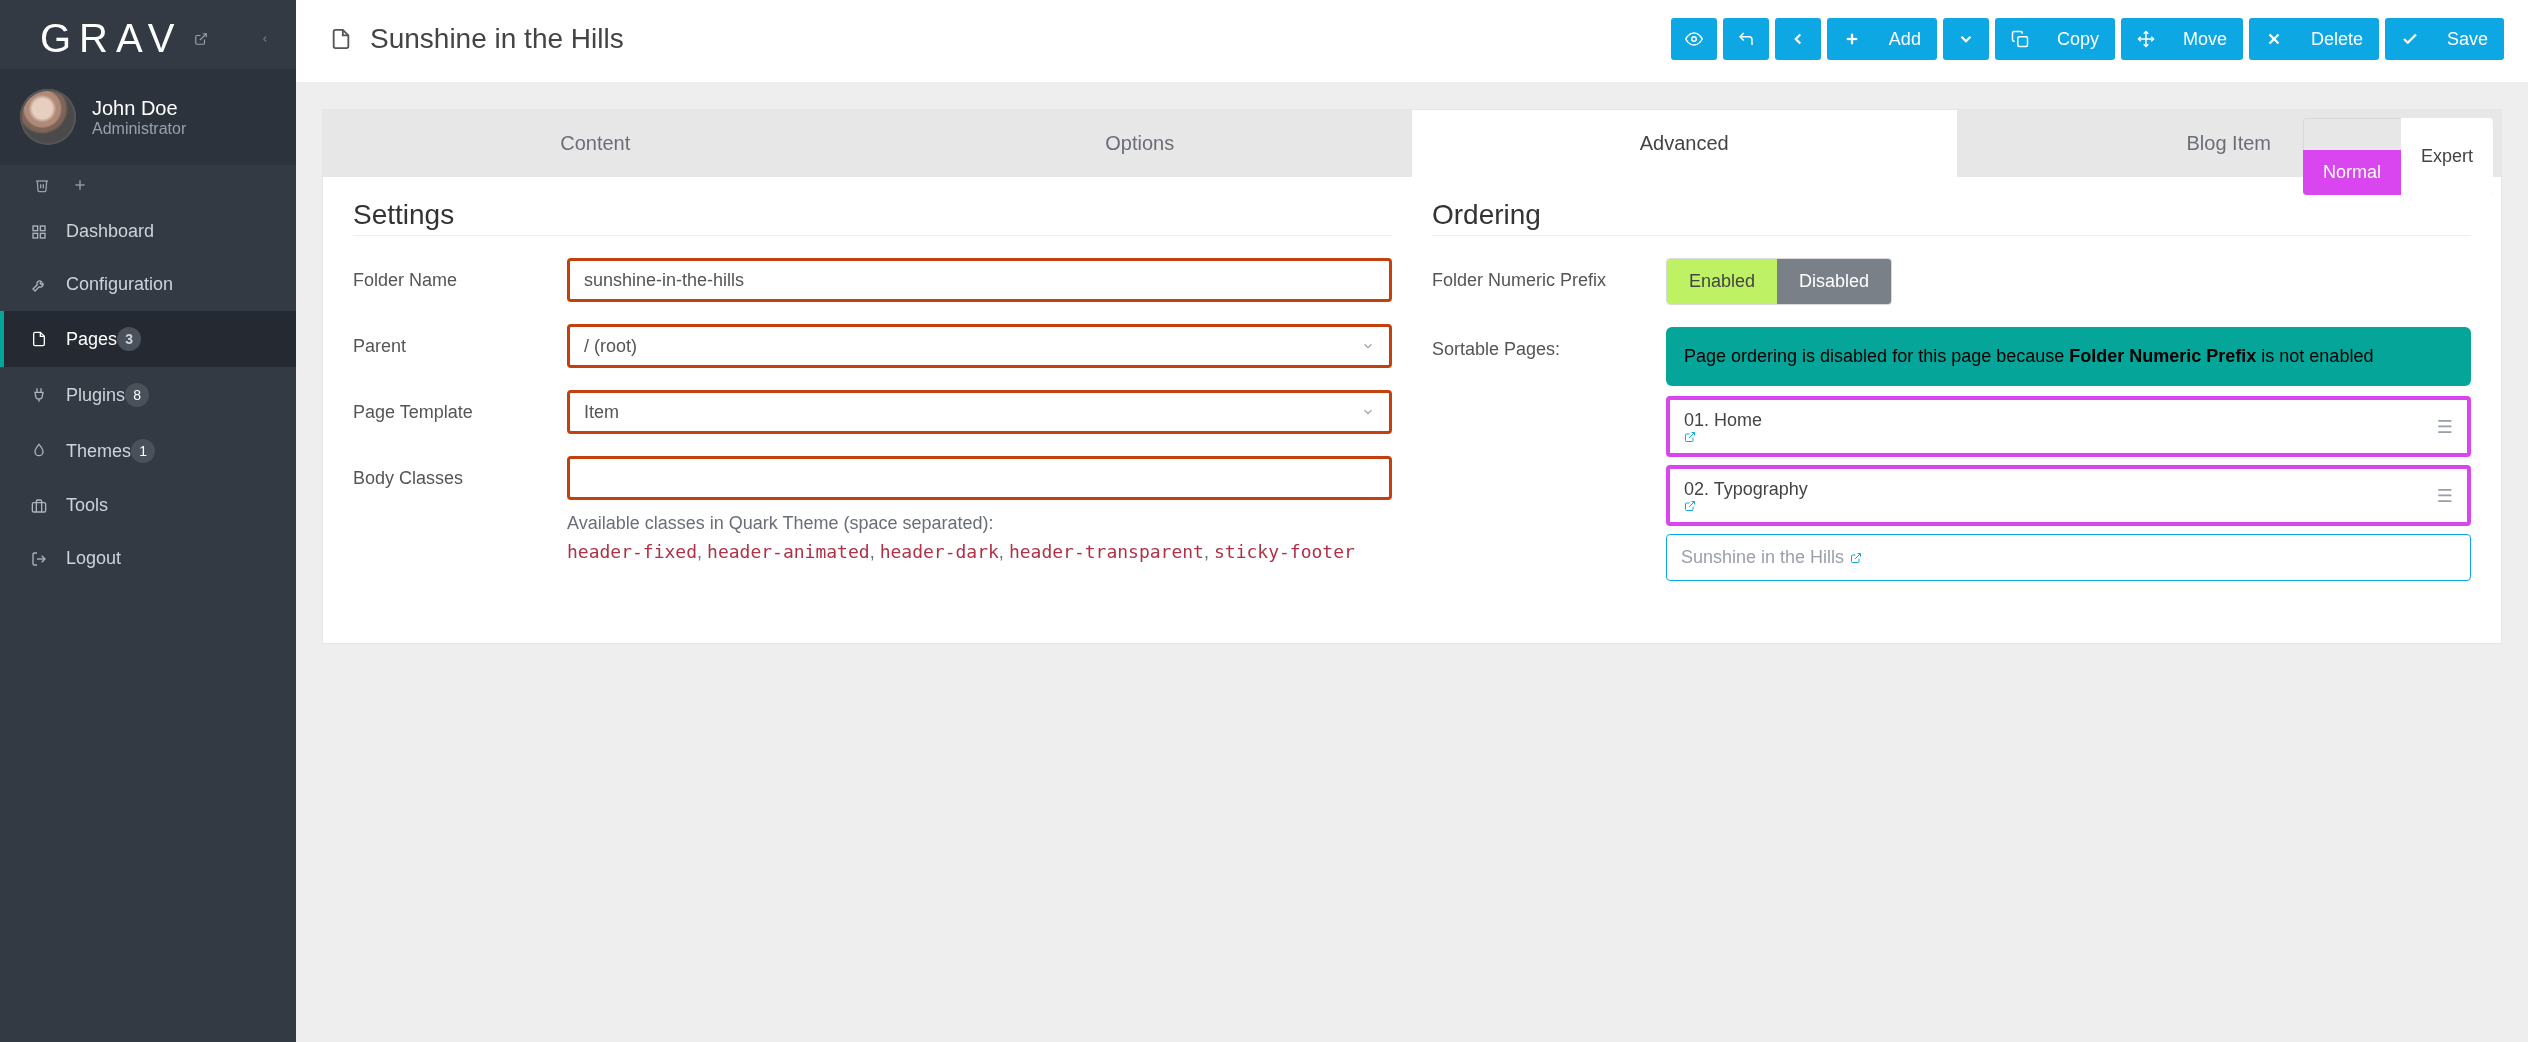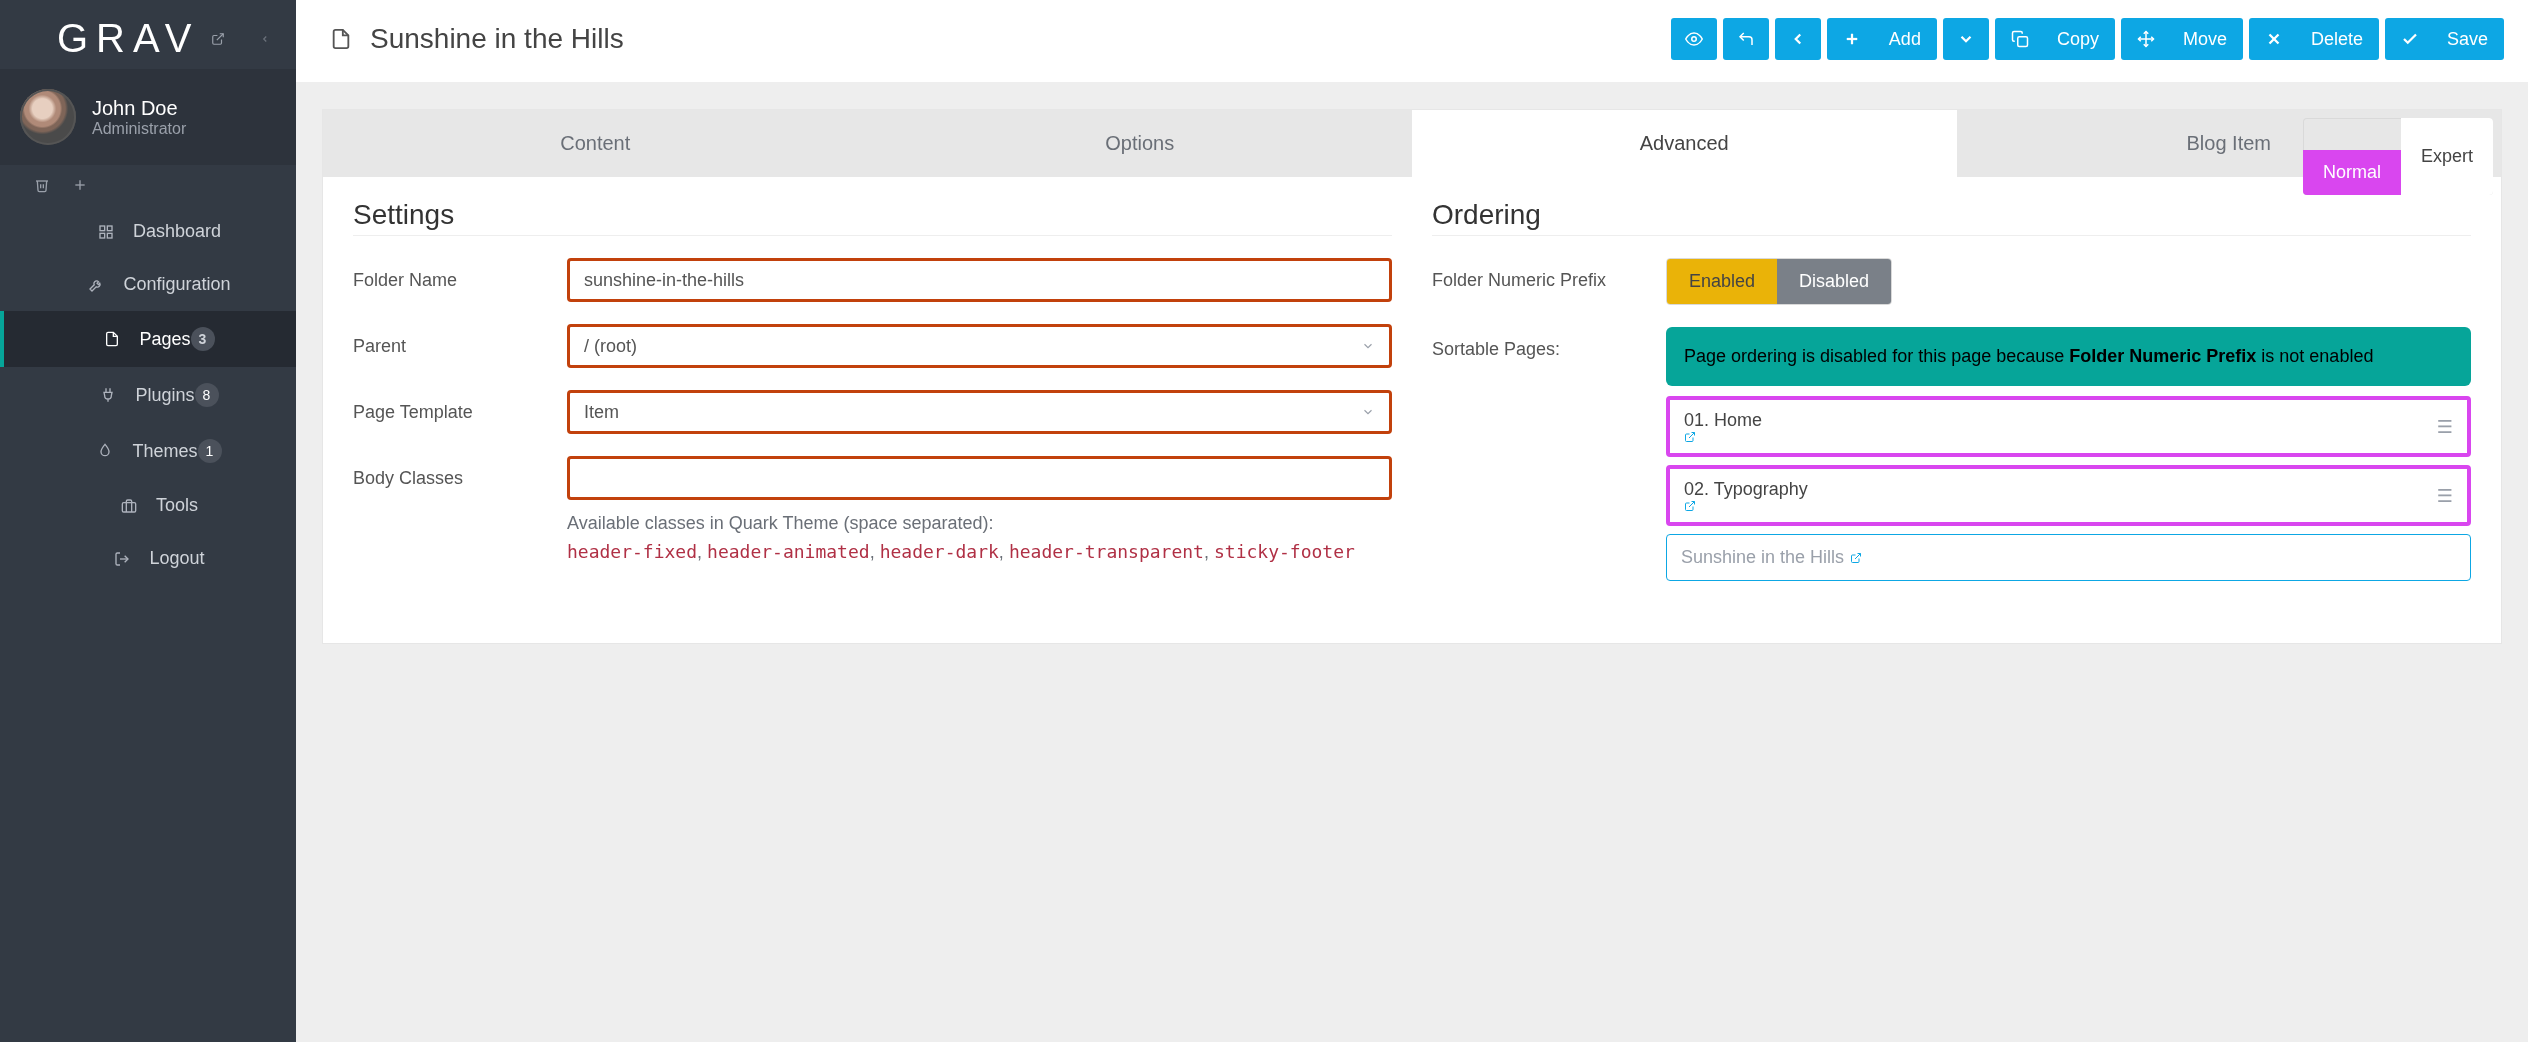--- a/index.html
+++ b/index.html
@@ -4,31 +4,31 @@
 <style>
 * { margin: 0; padding: 0; box-sizing: border-box; }
 body { font-family: -apple-system, BlinkMacSystemFont, "Segoe UI", Helvetica, Arial, sans-serif; background: #eeeeee; color: #333; }
 
 .app { display: flex; min-height: 100vh; }
 
 
 .sidebar { width: 296px; background: #333a44; color: #ffffff; display: flex; flex-direction: column; flex-shrink: 0; }
 .logo-row { display: flex; align-items: center; justify-content: space-between; padding: 16px 20px 8px 40px; }
 .logo { display: flex; align-items: center; gap: 12px; }
-.logo-text { font-size: 40px; font-weight: 300; letter-spacing: 8px; color: #fff; font-family: Arial, sans-serif; margin-left: 17px; }
+.logo-text { font-size: 40px; font-weight: 300; letter-spacing: 8px; color: #fff; font-family: Arial, sans-serif; }
 .logo-ext { font-size: 14px; color: #9aa0aa; }
 .sidebar-collapse { color: #6a707a; font-size: 16px; padding: 6px; cursor: pointer; }
 .user-block { display: flex; align-items: center; gap: 16px; padding: 20px 20px 20px 20px; background: #2d333c; }
 .avatar { width: 56px; height: 56px; border-radius: 50%; background: radial-gradient(circle at 40% 35%, #e7cfc0 0 20%, #b08a78 28% 36%, #7f6558 40% 46%, #4a4a4a 52% 80%, #2c2c2c 100%); box-shadow: 0 0 0 2px #555 inset; }
 .user-name { font-size: 20px; font-weight: 400; color: #fff; }
 .user-role { font-size: 16px; color: #9aa0aa; }
 .mini-icons { display: flex; gap: 22px; padding: 12px 20px 12px 34px; color: #9aa0aa; font-size: 16px; }
 .mini-icons span { cursor: pointer; }
 .nav { display: flex; flex-direction: column; }
-.nav-item { display: flex; align-items: center; justify-content: center; padding: 16px 8px 16px 30px; color: #cfd3d9; font-size: 18px; cursor: pointer; }
+.nav-item { display: flex; align-items: center; justify-content: flex-start; padding: 16px 8px 16px 30px; color: #cfd3d9; font-size: 18px; cursor: pointer; }
 .nav-item.active { background: #252a32; border-left: 4px solid #06a599; padding-left: 26px; color: #fff; }
 .nav-left { display: flex; align-items: center; gap: 18px; }
 .nav-icon { width: 18px; display: inline-flex; justify-content: center; color: #aeb3bd; }
 .nav-item.active .nav-icon { color: #fff; }
 .badge { min-width: 24px; height: 24px; border-radius: 12px; background: #4b515b; color: #fff; font-size: 14px; display: inline-flex; align-items: center; justify-content: center; padding: 0 8px; }
 .nav-item.active .badge { background: #4b515b; }
 .badge.plain { background: transparent; color: #cfd3d9; font-weight: 600; }
 
 
 .main { flex: 1; display: flex; flex-direction: column; min-width: 0; }
@@ -60,21 +60,21 @@
 .form-row { display: flex; align-items: flex-start; gap: 24px; margin-bottom: 22px; }
 .form-label { width: 190px; padding-top: 12px; font-size: 18px; color: #555; }
 .form-control { flex: 1; }
 .input, .select { width: 100%; height: 44px; border: 3px solid #c2410c; border-radius: 4px; padding: 0 14px; font-size: 18px; color: #555; background: #fff; }
 .select { display: flex; align-items: center; justify-content: space-between; cursor: pointer; }
 .select .chev { color: #9aa0aa; }
 .help-text { margin-top: 10px; font-size: 18px; color: #6a6f77; line-height: 1.55; }
 .code { font-family: ui-monospace, SFMono-Regular, Menlo, Consolas, monospace; color: #b03045; }
 
 .seg-toggle { display: inline-flex; border-radius: 4px; overflow: hidden; border: 1px solid #d9d9d9; }
-.seg-btn { padding: 12px 22px; font-size: 18px; border: none; cursor: pointer; background: #eab308; color: #444; }
+.seg-btn { padding: 12px 22px; font-size: 18px; border: none; cursor: pointer; background: #bef264; color: #444; }
 .seg-btn.active { background: #7a8088; color: #fff; }
 
 .notice { background: #06a599; color: #000000; padding: 16px 18px; font-size: 18px; line-height: 1.5; border-radius: 6px; margin-bottom: 10px; }
 .notice strong { font-weight: 700; }
 
 .sortable-item { display: flex; align-items: center; justify-content: space-between; border: 4px solid #d946ef; border-radius: 4px; padding: 10px 14px; margin-bottom: 8px; font-size: 18px; color: #444; background: #fff; }
 .sortable-item .ext { color: #0da7e4; margin-left: 6px; font-size: 14px; }
 .drag-handle { color: #9aa0aa; cursor: grab; }
 
 .subhead { font-size: 18px; color: #555; margin: 18px 0 12px; }

